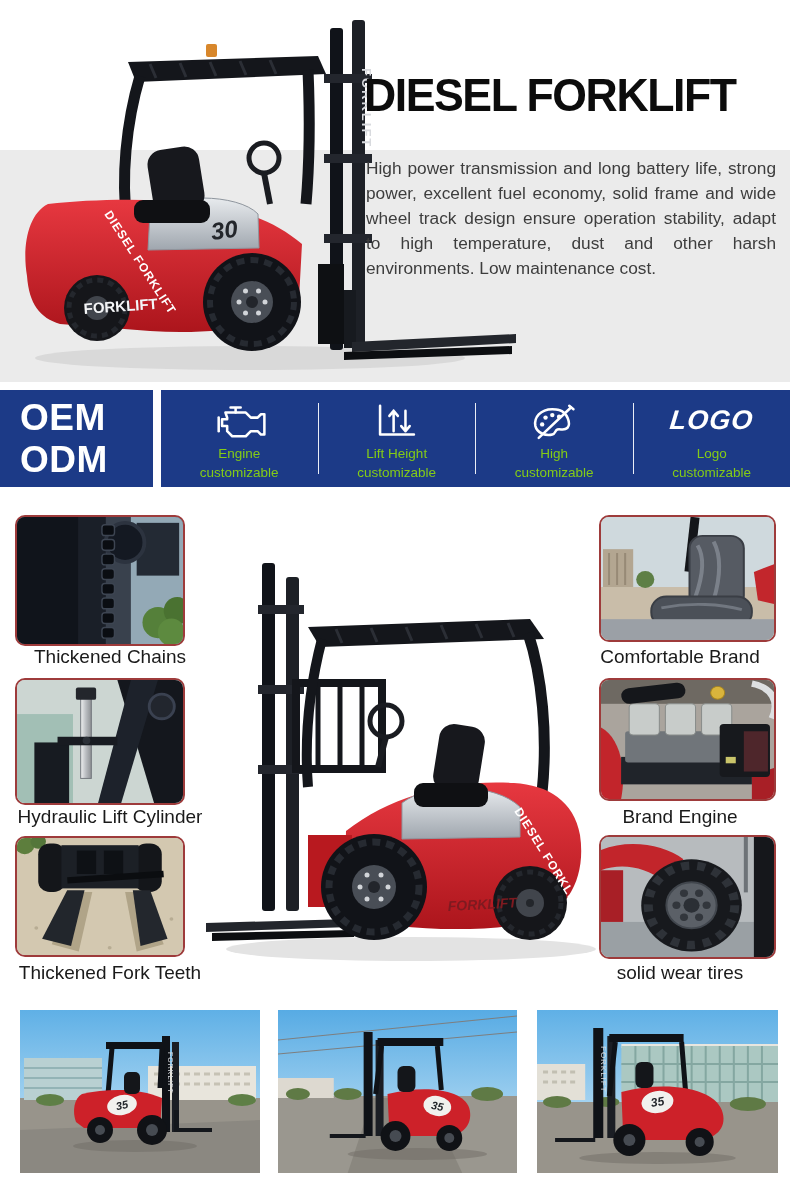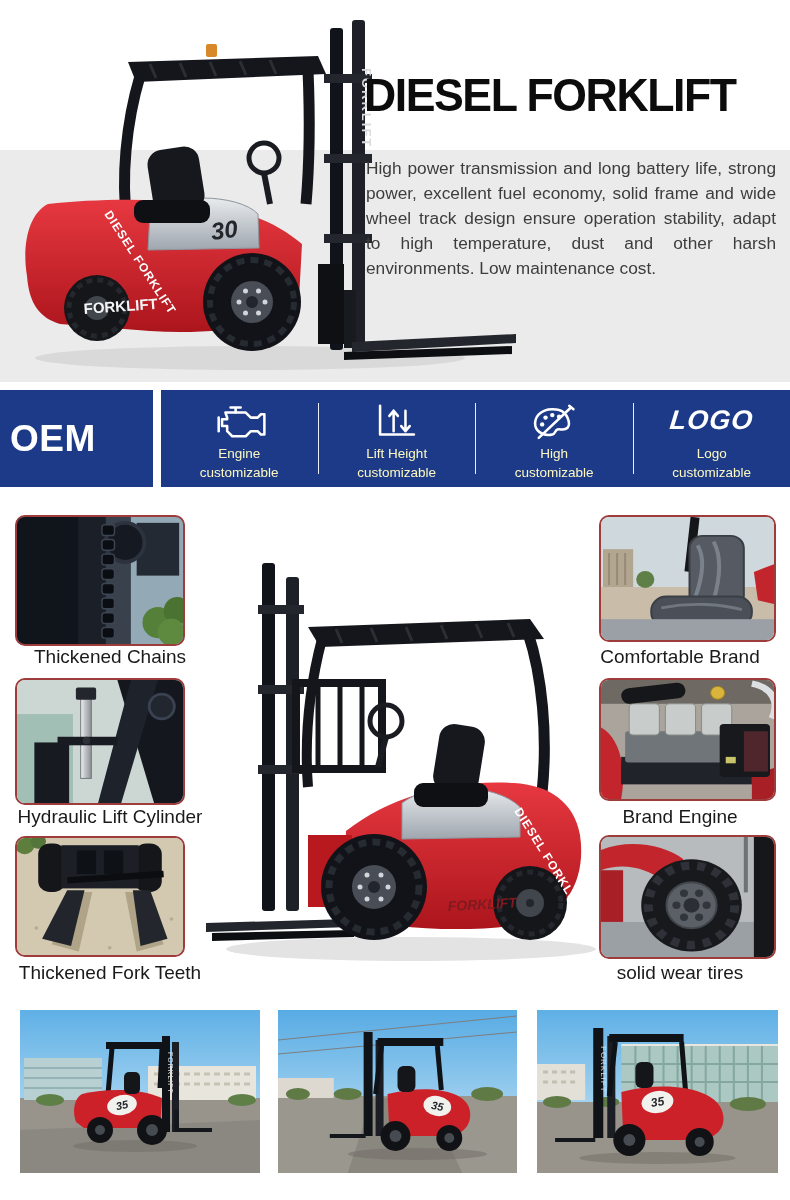--- a/index.html
+++ b/index.html
@@ -10,26 +10,26 @@
   .hero-svg{position:absolute;left:0;top:8px;width:520px;height:377px;z-index:2;}
   .hero-title{position:absolute;left:364px;top:68px;z-index:3;font-weight:700;font-size:46px;
               letter-spacing:-1.5px;color:#0c0c0c;white-space:nowrap;transform:scaleX(.97);
               transform-origin:left top;}
   .hero-desc{position:absolute;left:366px;top:156px;width:410px;z-index:3;font-size:17.3px;
              line-height:1.44;text-align:justify;color:#3d3d3d;}
   
   .banner{position:absolute;left:0;top:390px;width:790px;height:97px;z-index:2;}
   .oem-box{position:absolute;left:0;top:0;width:153px;height:97px;background:var(--banner-blue,#1c3a87);
            color:#fff;display:flex;flex-direction:column;justify-content:center;box-sizing:border-box;
-           padding-left:10px;font-size:37px;font-weight:700;line-height:1.12;letter-spacing:.5px;}
+           padding-left:20px;font-size:37px;font-weight:700;line-height:1.12;letter-spacing:.5px;}
   .items-box{position:absolute;left:161px;top:0;width:629px;height:97px;background:var(--banner-blue,#1c3a87);
              display:flex;align-items:stretch;}
   .citem{flex:1;display:flex;flex-direction:column;align-items:center;justify-content:center;gap:2px;padding-top:3px;}
   .cicon{height:44px;display:flex;align-items:center;justify-content:center;}
-  .clabel{font-size:13.5px;color:#fef9c3;line-height:1.28;text-align:center;}
+  .clabel{font-size:13.5px;color:#84cc16;line-height:1.28;text-align:center;}
   .cdiv{width:1px;background:#e9edf6;margin:13px 0;}
   .logo-glyph{font-size:27px;font-weight:700;font-style:italic;color:#fff;letter-spacing:1px;transform:skewX(-6deg);}
   
   .thumb{position:absolute;border:2px solid var(--thumb-border,#9e3b3b);border-radius:10px;
          overflow:hidden;background:#ddd;box-sizing:border-box;}
   .thumb svg{display:block;width:100%;height:100%;}
   .caption{position:absolute;text-align:center;font-size:19px;color:#1a1a1a;}
   .center-svg{position:absolute;left:196px;top:535px;width:408px;height:440px;}
   
   .gphoto{position:absolute;top:1010px;height:163px;overflow:hidden;}
@@ -95,20 +95,21 @@
       <text x="84" y="306" font-size="15" font-weight="bold" fill="#f4f5f7" transform="rotate(-4 84 306)">FORKLIFT</text>
     </svg>
 
     <div class="hero-title">DIESEL FORKLIFT</div>
     <div class="hero-desc">High power transmission and long battery life, strong power, excellent fuel economy, solid frame and wide wheel track design ensure operation stability, adapt to high temperature, dust and other harsh environments. Low maintenance cost.</div>
   </div>
 
   <div class="banner">
     <div class="oem-box">
       <span>OEM</span>
+      <span>ODM</span>
     </div>
     <div class="items-box">
 
       <div class="citem">
         <div class="cicon">
           <svg width="58" height="44" viewBox="0 0 64 52">
             <g fill="none" stroke="#fff" stroke-width="3" stroke-linejoin="round" stroke-linecap="round">
               <path d="M22 10 h12 M28 10 v6"></path>
               <path d="M16 16 h24 l6 6 h8 l4 -4 h4 v24 h-4 l-4 -4 h-8 l-6 6 h-16 l-6 -6 v-6 h-6 v-8 h6 v-2 z"></path>
               <path d="M8 22 v16"></path>

